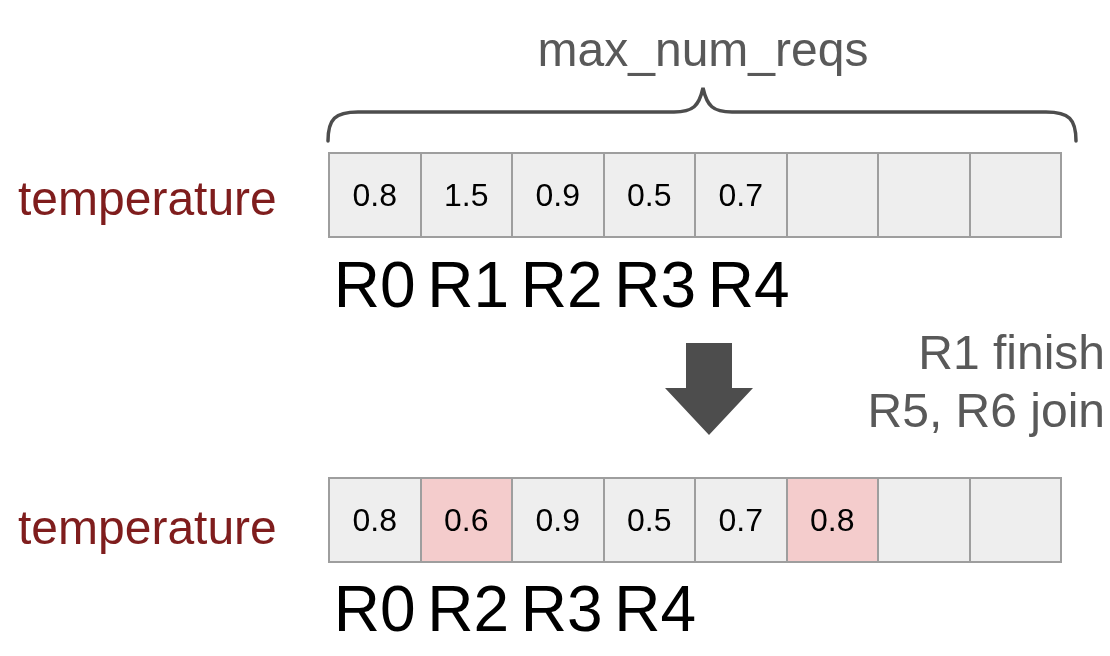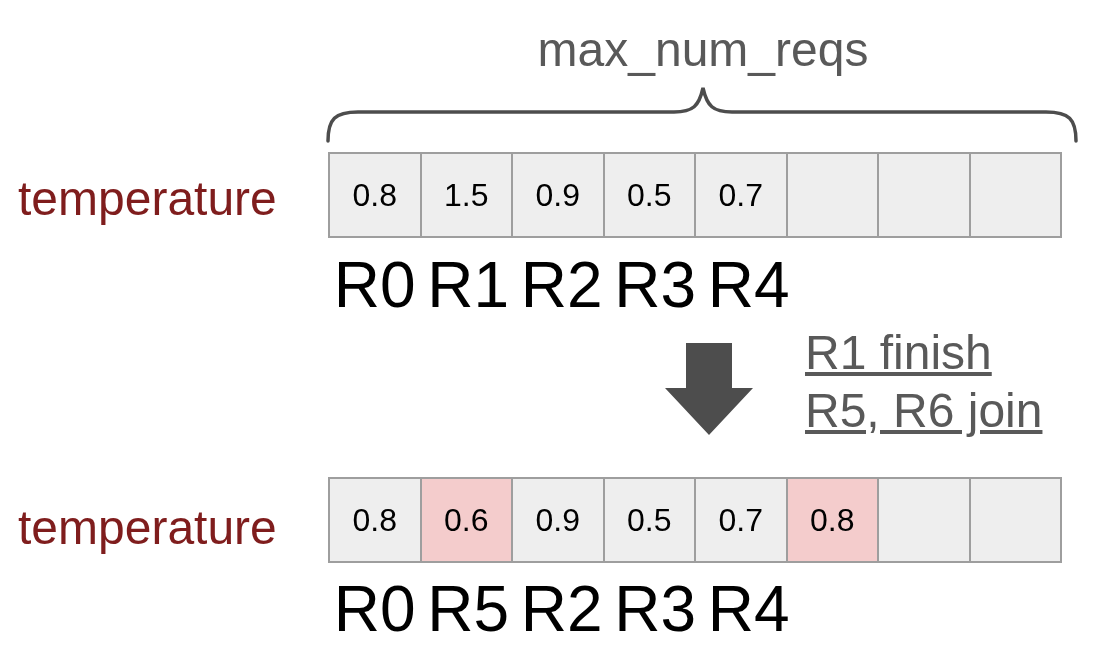--- a/index.html
+++ b/index.html
@@ -70,24 +70,23 @@
     white-space: nowrap;
   }
 
   .brace-svg { position: absolute; left: 320px; top: 80px; }
   .arrow-svg { position: absolute; left: 660px; top: 340px; }
 
   .transition-note {
     position: absolute;
     left: 805px; top: 324px; width: 300px;
     font-size: 48px; line-height: 58px;
-    text-align: left;
+    text-align: right;
     color: #595959;
     white-space: nowrap;
-    text-decoration: underline;
   }
 </style>
 </head>
 <body>
 
 <div class="stage">
 
   <div class="brace-label">max_num_reqs</div>
 
   <svg class="brace-svg" width="770" height="66" viewBox="320 80 770 66" aria-hidden="true">
@@ -135,21 +134,20 @@
     <div class="cell" data-hl="false">0.9</div>
     <div class="cell" data-hl="false">0.5</div>
     <div class="cell" data-hl="false">0.7</div>
     <div class="cell" data-hl="true">0.8</div>
     <div class="cell" data-hl="false"></div>
     <div class="cell" data-hl="false"></div>
   </div>
 
   <div class="id-row second">
     <div class="id-slot">R0</div>
-    <div class="id-slot">R5</div>
     <div class="id-slot">R2</div>
     <div class="id-slot">R3</div>
     <div class="id-slot">R4</div>
     <div class="id-slot"></div>
     <div class="id-slot"></div>
   </div>
 
 </div>
 
 </body></html>

